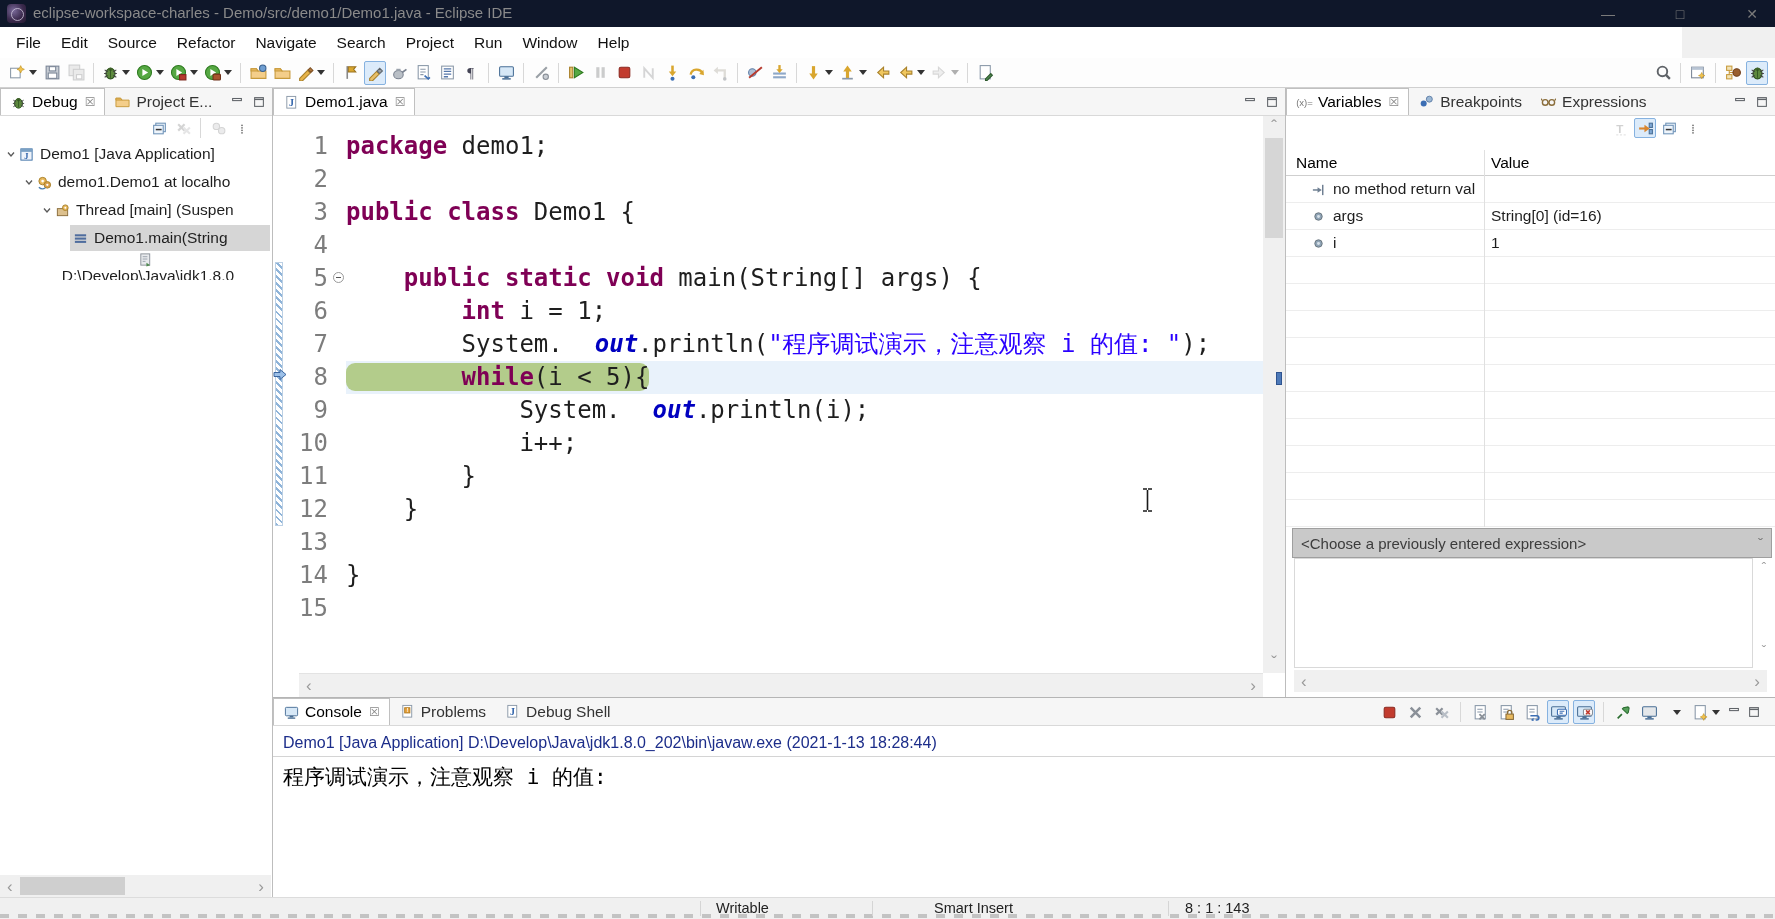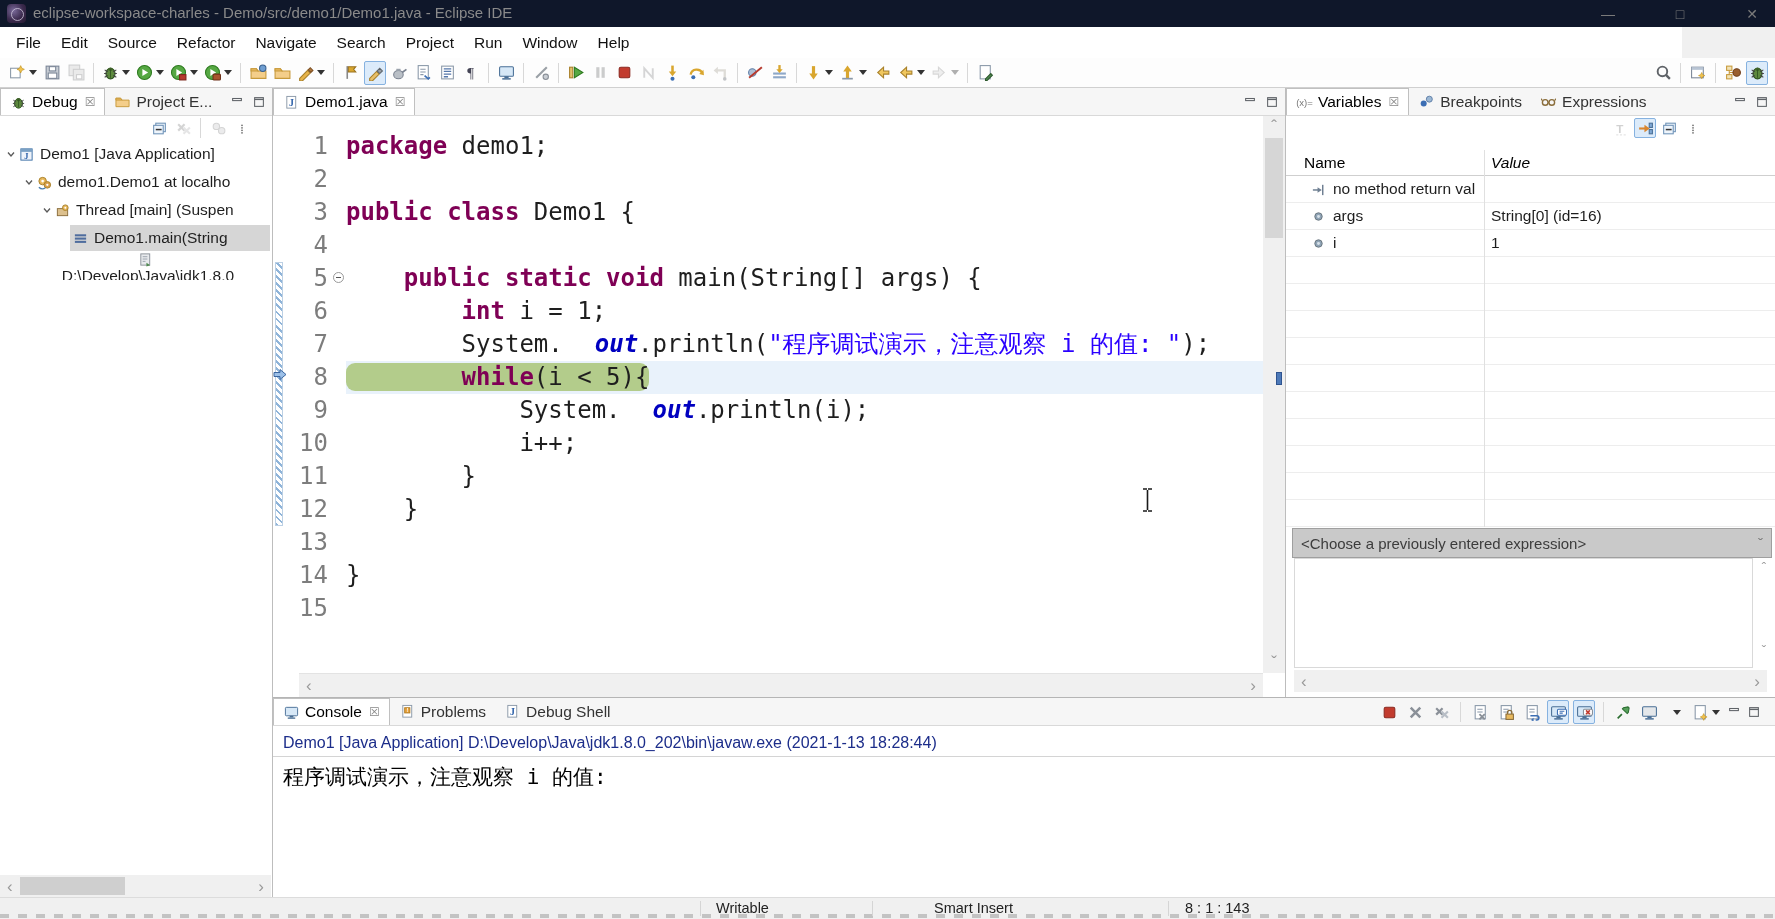--- a/index.html
+++ b/index.html
@@ -840,22 +840,22 @@
             <circle cx="8" cy="3" r="1.3" fill="#666"></circle>
             <circle cx="8" cy="7" r="1.3" fill="#666"></circle>
             <circle cx="8" cy="11" r="1.3" fill="#666"></circle>
             <circle cx="8" cy="15" r="1.3" fill="#666"></circle>
           </svg>
         </span>
       </span>
     </div>
   <div id="var-table">
     <div id="var-header">
-      <span style="padding-left:18px;">Name</span>
-      <span style="position:absolute; left:205px;font-style:italic;">Value</span>
+      <span style="padding-left:10px;">Name</span>
+      <span style="position:absolute; left:205px;">Value</span>
     </div>
     <div id="var-rows">
         <div class="var-row">
           <span class="var-name">
             <span class="icon">
               <svg width="15" height="15" viewBox="0 0 16 16">
                 <path d="M2 8.5h7" stroke="#6f7f92" stroke-width="1.6"></path>
                 <path d="M7 5.5l4.5 3L7 11.5z" fill="#6f7f92"></path>
                 <path d="M12.5 3v11" stroke="#6f7f92" stroke-width="1.6"></path>
               </svg>

